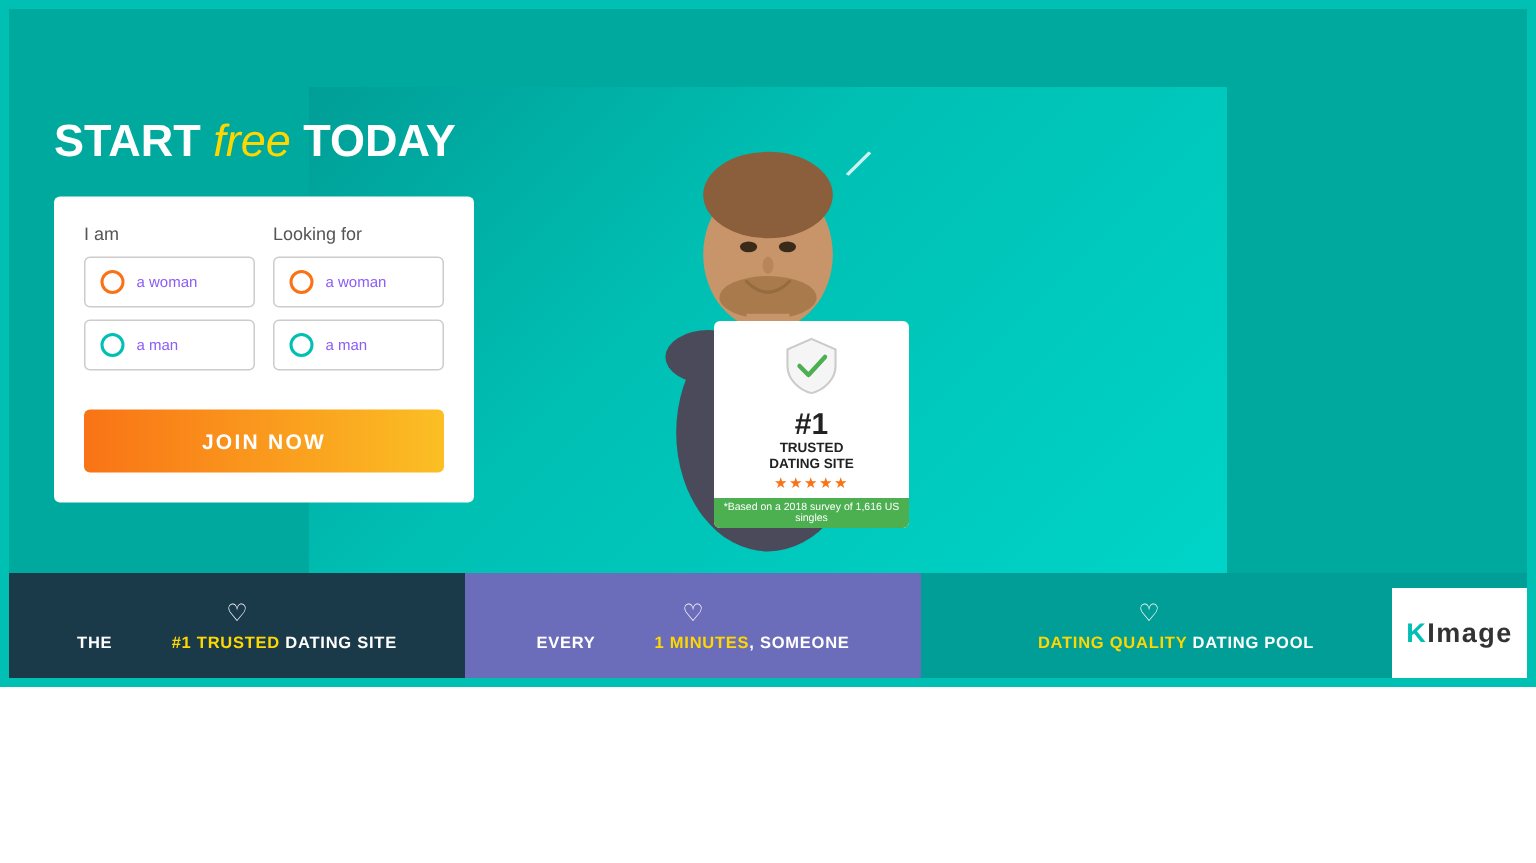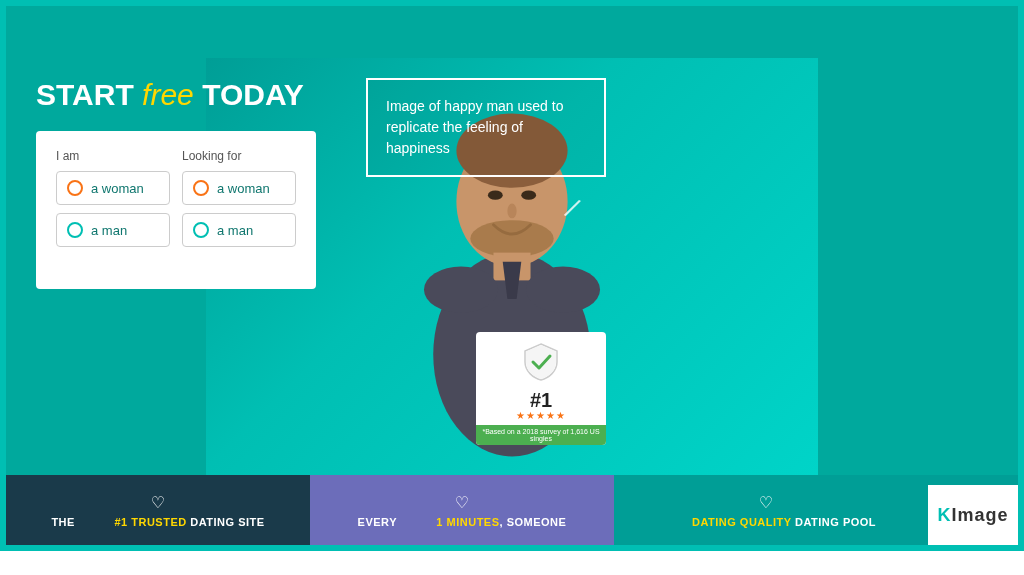--- a/index.html
+++ b/index.html
@@ -5,21 +5,21 @@
     * { box-sizing: border-box; margin: 0; padding: 0; }
     body {
       width: 1024px;
       height: 575px;
       overflow: hidden;
       font-family: Arial, sans-serif;
     }
 
     .outer-border {
       width: 1024px;
-      height: 551px;
+      height: 458px;
       background: #00bfb3;
       padding: 6px;
       position: relative;
     }
 
     .main-container {
       width: 100%;
       height: 100%;
       background: #00bfb3;
       position: relative;
@@ -161,22 +161,22 @@
       border-radius: 50%;
       border: 2px solid #f97316;
       flex-shrink: 0;
     }
 
     .radio-circle.teal {
       border-color: #00bfb3;
     }
 
     .radio-text {
-      font-size: 13px;
-      color: #0f766e;
+      font-size: 10px;
+      color: #8b5cf6;
     }
 
     .join-btn {
       width: 100%;
       padding: 13px;
       background: linear-gradient(to right, #f97316, #fbbf24);
       border: none;
       border-radius: 4px;
       color: white;
       font-size: 14px;
@@ -412,20 +412,21 @@
               <div class="radio-option">
                 <div class="radio-circle"></div>
                 <span class="radio-text">a woman</span>
               </div>
               <div class="radio-option">
                 <div class="radio-circle teal"></div>
                 <span class="radio-text">a man</span>
               </div>
             </div>
           </div>
+          <button class="join-btn">JOIN NOW</button>
         </div>
       </div>
 
       <div style="position:absolute; left:200px; top:0; right:200px; bottom:0; z-index:2; overflow:hidden;">
 
         <div style="width:100%; height:100%; background: linear-gradient(135deg, #009e96 0%, #00bfb3 40%, #00d4c8 100%);"></div>
 
         <svg style="position:absolute; bottom:0; left:50%; transform:translateX(-50%); width:300px; height:100%;" viewBox="0 0 300 450" xmlns="http://www.w3.org/2000/svg">
 
           <ellipse cx="150" cy="320" rx="85" ry="110" fill="#4a4a5a"></ellipse>
@@ -451,37 +452,38 @@
           <polygon points="140,220 160,220 155,260 145,260" fill="#3a3a4a"></polygon>
 
           <circle cx="150" cy="300" r="4" fill="#3a3a4a"></circle>
           <circle cx="150" cy="330" r="4" fill="#3a3a4a"></circle>
           <circle cx="150" cy="360" r="4" fill="#3a3a4a"></circle>
         </svg>
       </div>
 
       <div class="right-panel" style="position:relative; z-index:10;">
         <div>
-          <div class="image-caption-box">
-            <span>Image of happy man used to replicate the feeling of happiness</span>
-          </div>
           <div style="text-align:right; margin-top:8px;">
             <span class="slash-decoration">/</span>
           </div>
         </div>
 
         <div class="trusted-badge">
           
           <svg class="badge-shield" viewBox="0 0 40 40" xmlns="http://www.w3.org/2000/svg">
             <path d="M20 2 L36 9 L36 20 C36 29 28 36 20 38 C12 36 4 29 4 20 L4 9 Z" fill="white" stroke="#ccc" stroke-width="1.5"></path>
             <path d="M20 3 L35 9.5 L35 20 C35 28.5 27.5 35 20 37 C12.5 35 5 28.5 5 20 L5 9.5 Z" fill="#f5f5f5"></path>
 
             <path d="M12 20 L18 26 L29 14" stroke="#4caf50" stroke-width="3" fill="none" stroke-linecap="round" stroke-linejoin="round"></path>
           </svg>
           <div class="badge-number">#1</div>
+          <div class="badge-text">
+            <span>TRUSTED</span><br>
+            <span>DATING SITE</span>
+          </div>
           <div class="badge-stars">★★★★★</div>
           <div class="badge-green-bar">*Based on a 2018 survey of 1,616 US singles</div>
         </div>
       </div>
 
     </div>
 
     <div class="bottom-strip">
       <div class="bottom-left">
         <span class="bottom-heart">♡</span>

